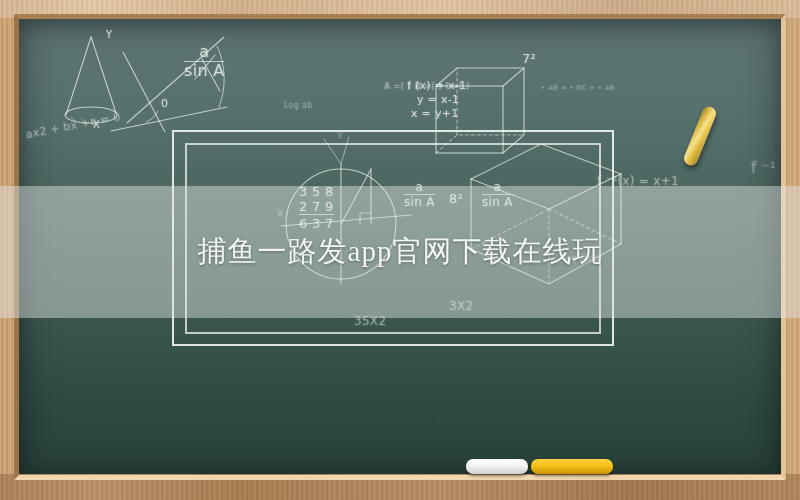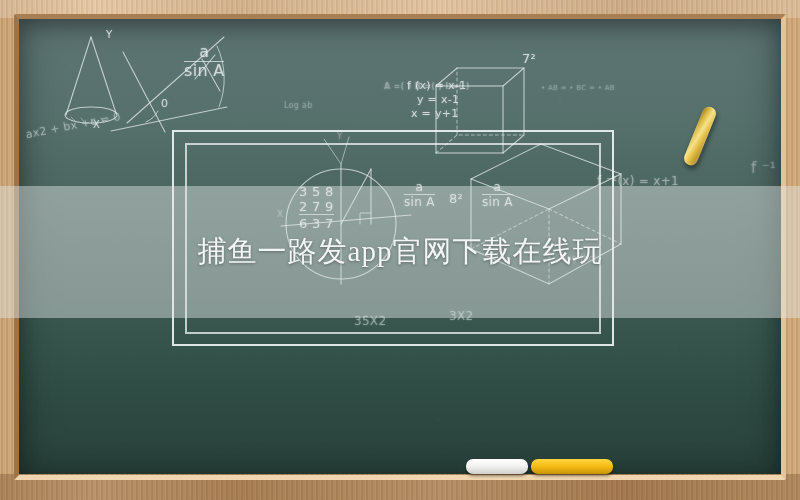--- a/index.html
+++ b/index.html
@@ -197,21 +197,21 @@
     </div>
 
     <div class="chalk-txt vdim" style="left:522px;top:65px;font-size:7px;">• AB = • BC = • AB</div>
 
     <div class="chalk-txt dim" style="left:578px;top:155px;font-size:12px;">f ⁻¹(x)  =  x+1</div>
 
     <div class="chalk-txt vdim" style="left:540px;top:235px;font-size:8px;">•log (bc)</div>
     <div class="chalk-txt vdim" style="left:265px;top:82px;font-size:8px;">Log ab</div>
 
     <div class="chalk-txt dim" style="left:335px;top:295px;font-size:12px;">35X2</div>
-    <div class="chalk-txt dim" style="left:430px;top:290px;font-size:12px;">3X2</div>
+    <div class="chalk-txt dim" style="left:430px;top:280px;font-size:12px;">3X2</div>
     <div class="chalk-txt vdim" style="left:365px;top:63px;font-size:8px;font-weight:bold;">A =( ) B =( ) I =( )</div>
 
     <div class="chalk-txt vdim" style="left:318px;top:112px;font-size:9px;">Y</div>
     <div class="chalk-txt vdim" style="left:258px;top:190px;font-size:9px;">X</div>
     <div class="chalk-txt vdim" style="left:696px;top:140px;font-size:15px;margin-left:36px;">f ⁻¹</div>
 
     <div class="chalk-txt" style="left:280px;top:165px;font-size:13px;line-height:15px;text-align:right;">
       <div>3 5 8</div>
       <div>2 7 9</div>
       <div style="border-top:1px solid rgba(232,238,236,.7);padding-top:1px;">6 3 7</div>

